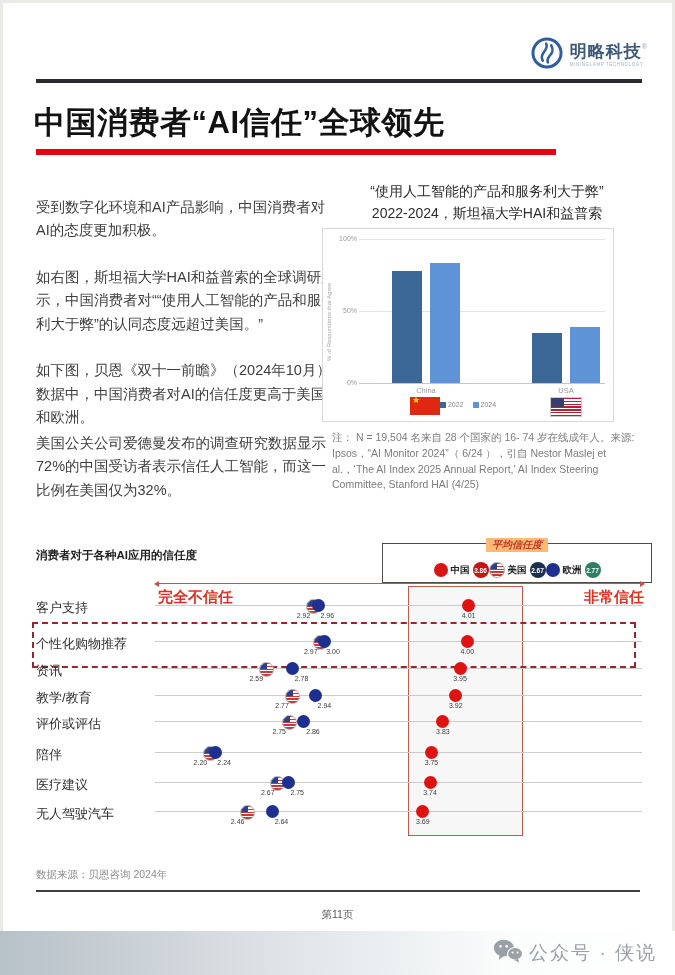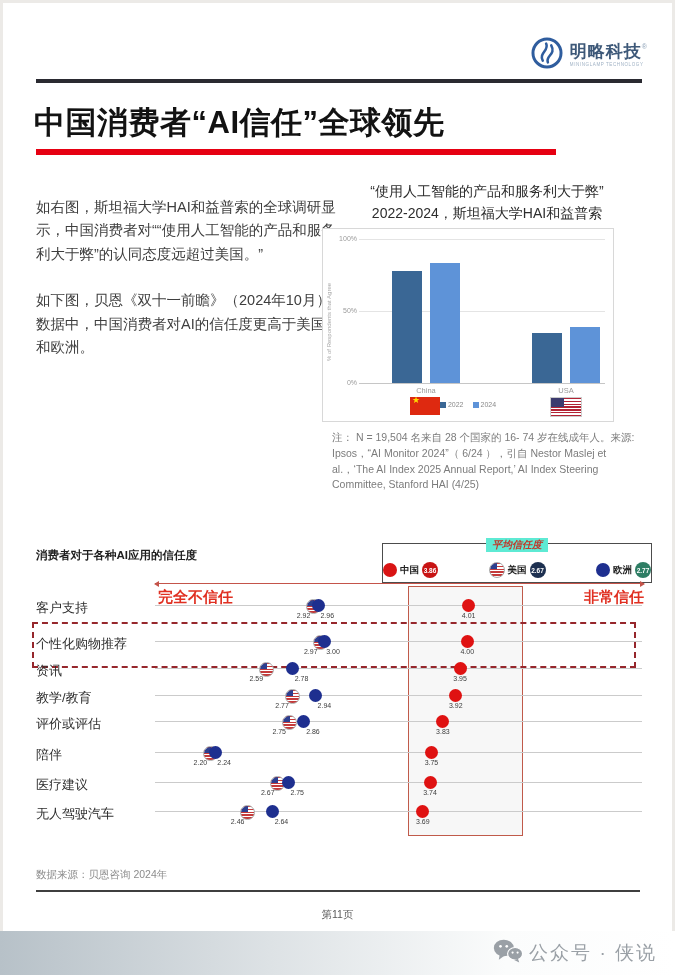--- a/index.html
+++ b/index.html
@@ -36,23 +36,23 @@
   .flag-us{background:repeating-linear-gradient(180deg,#b22234 0 1.4px,#ffffff 1.4px 2.8px);border:.5px solid #ccc;}
   .flag-us .canton{position:absolute;left:0;top:0;width:13px;height:9px;background:#3c3b6e;}
   .bc-legend{position:absolute;left:0;right:0;top:172px;display:flex;justify-content:center;gap:9px;font-size:7px;color:#8a8a8a;}
   .bc-leg-item{display:flex;align-items:center;gap:2px;}
   .bc-leg-item .sw{display:inline-block;width:6px;height:6px;}
   .bc-note{position:absolute;left:332px;top:430px;width:318px;font-size:10.5px;color:#7c7c7c;line-height:1.5;}
   
   .dp{position:absolute;left:30px;top:543px;width:628px;height:326px;}
   .dp-title{position:absolute;left:6px;top:5px;font-size:11.5px;font-weight:bold;color:#1f1f1f;}
   .dp-legend{position:absolute;left:352px;top:0;width:268px;height:38px;border:1.5px solid #4c4c4c;background:#fff;}
-  .dp-legend-title{position:absolute;left:50%;top:-6px;transform:translateX(-50%);background:#5eead4;padding:0 6px;
+  .dp-legend-title{position:absolute;left:50%;top:-6px;transform:translateX(-50%);background:#fdba74;padding:0 6px;
                    font-size:10px;font-style:italic;font-weight:bold;color:#c0392b;white-space:nowrap;}
-  .dp-leg-entries{position:absolute;left:0;right:0;bottom:4px;display:flex;justify-content:space-between;align-items:center;}
+  .dp-leg-entries{position:absolute;left:0;right:0;bottom:4px;display:flex;justify-content:center;align-items:center;}
   .dp-leg-item{display:flex;align-items:center;gap:3px;}
   .dp-leg-item .nm{font-size:9.5px;font-weight:bold;color:#222;}
   .dp-leg-item .badge{display:inline-flex;align-items:center;justify-content:center;width:16px;height:16px;border-radius:50%;
                       color:#fff;font-size:6.5px;font-weight:bold;}
   .dp-dot-s{position:relative;display:inline-block;width:14px;height:14px;border-radius:50%;overflow:hidden;}
   .dp-arrow{position:absolute;left:125px;right:14px;top:40px;border-top:1.2px solid #c4544a;}
   .dp-arrow:before,.dp-arrow:after{content:"";position:absolute;top:-3.5px;border:3px solid transparent;}
   .dp-arrow:before{left:-4px;border-right:5px solid #c4544a;}
   .dp-arrow:after{right:-4px;border-left:5px solid #c4544a;}
   .dp-axlbl{position:absolute;top:45px;font-size:15px;font-weight:bold;color:#e03022;}
@@ -92,22 +92,24 @@
       <span><span class="logo-name">明略科技</span><span class="logo-reg">®</span></span>
       <span class="logo-sub">MININGLAMP TECHNOLOGY</span>
     </span>
   </div>
   <div class="hdr-rule"></div>
 
   <div class="main-title">中国消费者“AI信任”全球领先</div>
   <div class="red-rule" style="background: rgb(230, 0, 18);"></div>
 
   <div class="left-col">
+    <p>受到数字化环境和AI产品影响，中国消费者对AI的态度更加积极。</p>
     <p>如右图，斯坦福大学HAI和益普索的全球调研显示，中国消费者对““使用人工智能的产品和服务利大于弊”的认同态度远超过美国。”</p>
     <p class="tight">如下图，贝恩《双十一前瞻》（2024年10月）数据中，中国消费者对AI的信任度更高于美国和欧洲。</p>
+    <p>美国公关公司爱德曼发布的调查研究数据显示72%的中国受访者表示信任人工智能，而这一比例在美国仅为32%。</p>
   </div>
 
   <div class="bc-title">
     <div>“使用人工智能的产品和服务利大于弊”</div>
     <div>2022-2024，斯坦福大学HAI和益普索</div>
   </div>
   <div class="bc-panel">
     <div class="bc-ylabel">% of Respondents that Agree</div>
     <div style="position:absolute;left:0;top:0;right:0;bottom:0;">
         <div class="bc-grid" style="top: 10px;"></div>

